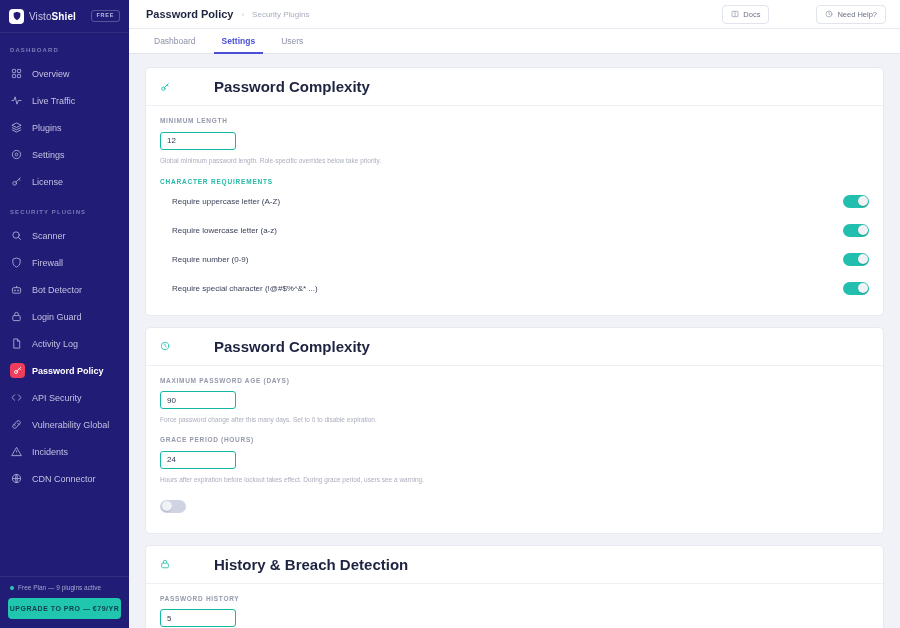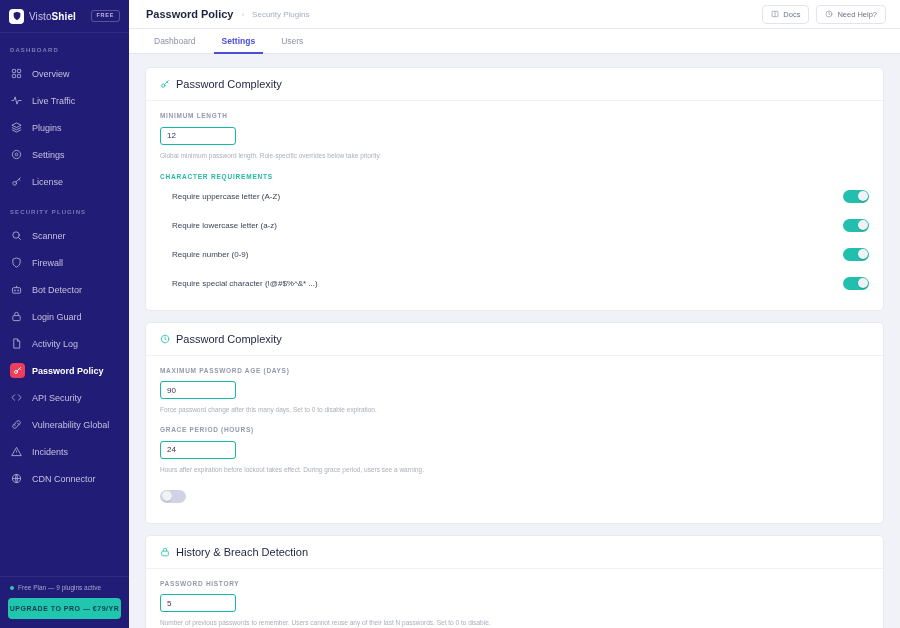--- a/index.html
+++ b/index.html
@@ -120,21 +120,21 @@
   .page-title { font-size: 11px; font-weight: bold; color: #1e2340; }
   .crumb-sep { margin: 0 8px; color: #c5c8d6; font-size: 8px; }
   .crumb { font-size: 8px; color: #a9adc0; }
   .top-actions { margin-left: auto; display: flex; gap: 7px; }
   .top-btn {
     display: flex; align-items: center; gap: 4px;
     border: 1px solid #e2e4ed; background: #fff;
     border-radius: 4px;
     padding: 4px 8px;
     font-size: 7.5px; color: #6d7285;
-    cursor: pointer; white-space: nowrap;
+    cursor: pointer; white-space: nowrap; margin-left: 40px;
   }
   .top-btn svg { width: 8px; height: 8px; display: block; }
 
   .tabbar {
     height: 25px; background: #ffffff;
     display: flex; align-items: flex-end;
     padding: 0 17px;
     border-bottom: 1px solid #e3e5ee;
     flex: 0 0 25px;
   }
@@ -158,21 +158,21 @@
     border-radius: 5px;
     margin-bottom: 11px;
   }
   .card-head {
     display: flex; align-items: center; gap: 6px;
     padding: 10px 14px;
     border-bottom: 1px solid #eef0f5;
   }
   .card-head .ico { width: 10px; height: 10px; display: flex; align-items: center; justify-content: center; flex: 0 0 10px; }
   .card-head .ico svg { width: 10px; height: 10px; display: block; }
-  .card-title { font-size: 11px; font-weight: normal; color: #1e2340; }
+  .card-title { font-size: 15px; font-weight: bold; color: #1e2340; margin-left: 38px; }
   .card-body { padding: 11px 14px 12px 14px; }
 
   .field-label {
     font-size: 6.5px; font-weight: bold; letter-spacing: .7px;
     color: #9498ab; text-transform: uppercase;
     margin-bottom: 5px;
   }
   .field-input {
     width: 76px; height: 18px;
     border: 1px solid #14b8a6; border-radius: 3px;

